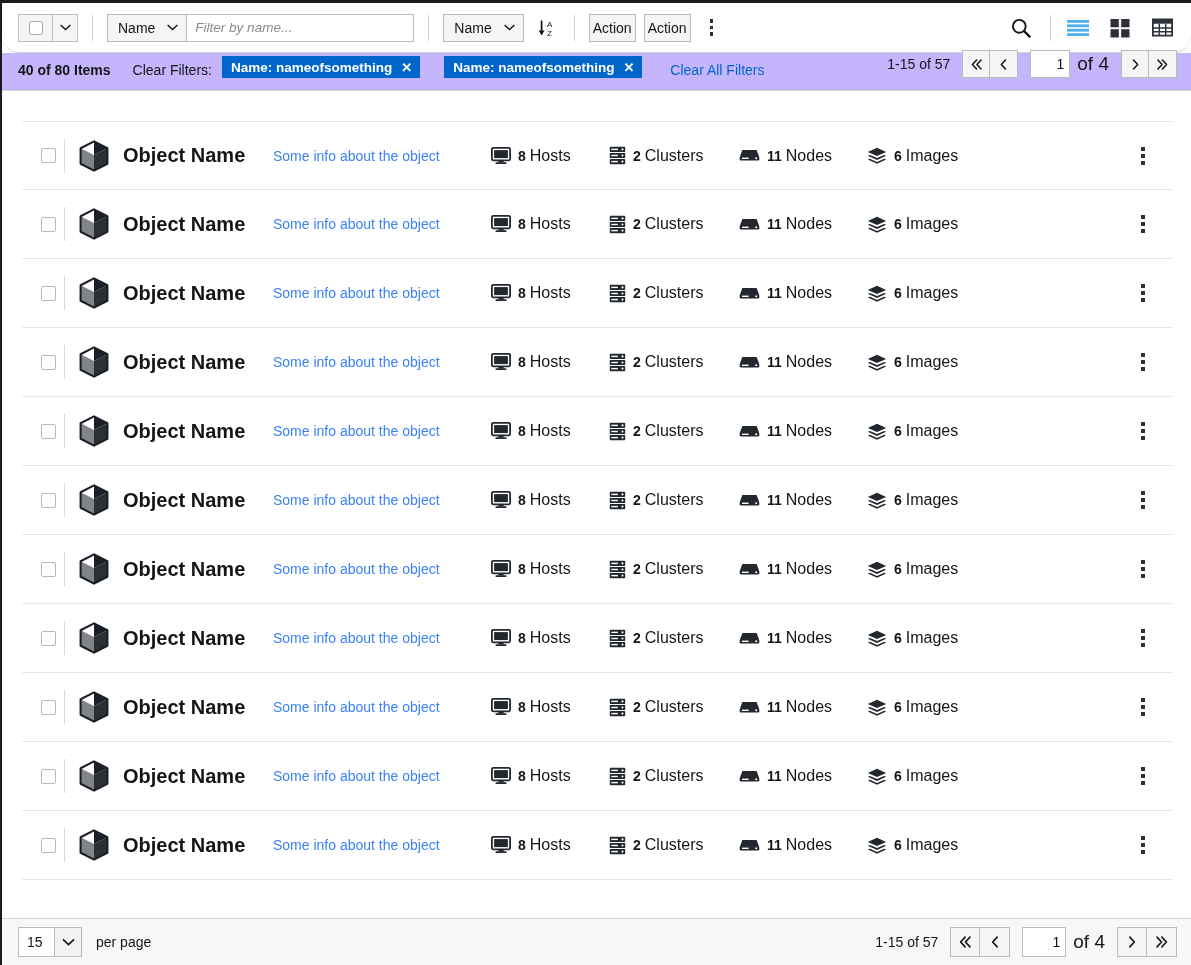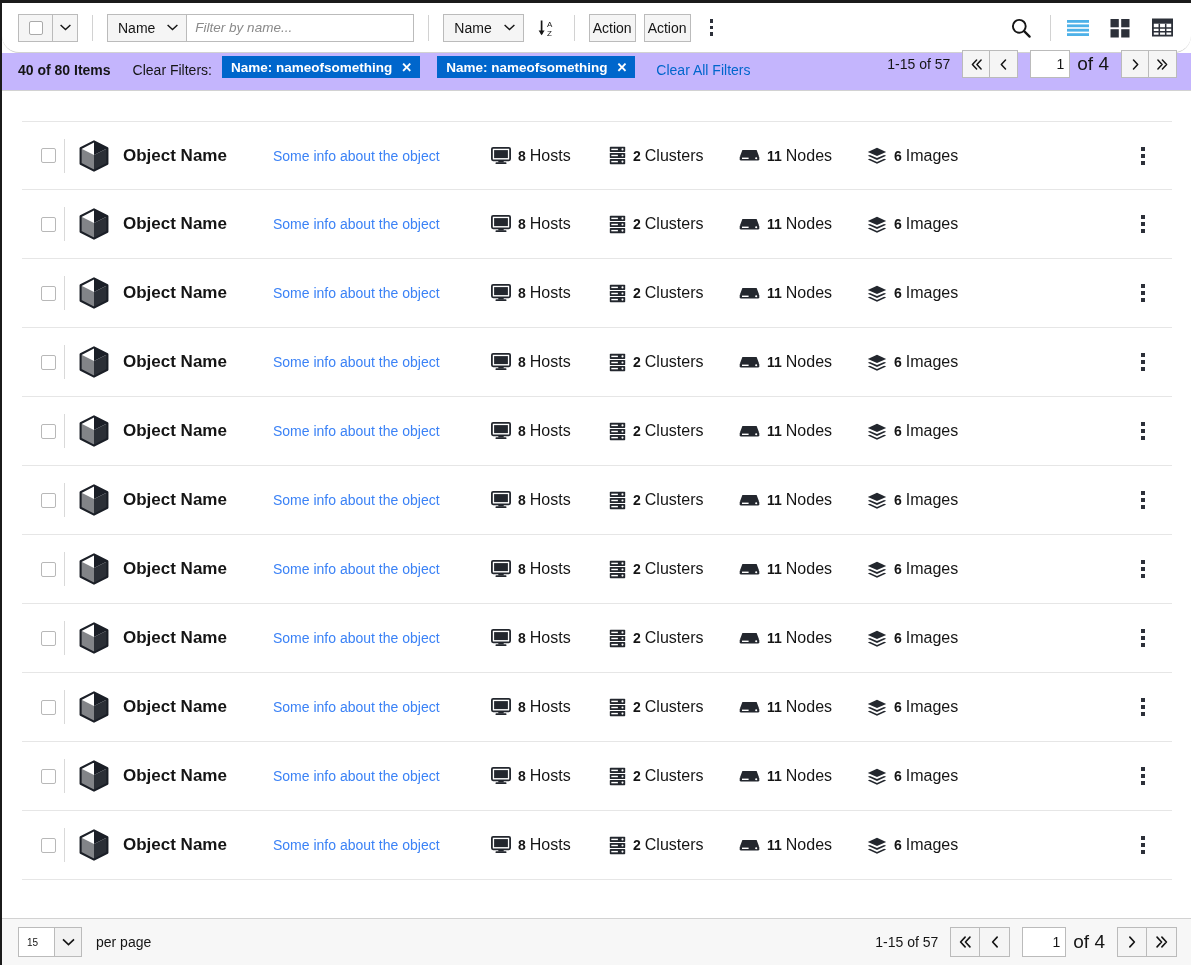--- a/index.html
+++ b/index.html
@@ -145,21 +145,21 @@
   .active-filters-label { color: #151515; margin-left: 22px; margin-right: 10px; font-size: 14px; }
   .chip {
     background: #06c;
     color: #fff;
     font-weight: bold;
     font-size: 13.5px;
     height: 22px;
     display: inline-flex;
     align-items: center;
     padding: 0 8px 0 9px;
-    margin-right: 17px;
+    margin-right: 24px;
     cursor: pointer;
   }
   .chip .chip-x {
     margin-left: 9px;
     font-size: 13px;
     font-weight: bold;
     line-height: 1;
     cursor: pointer;
   }
   .clear-all {
@@ -227,21 +227,21 @@
     width: 1px; height: 34px; background: #d9d9d9;
     flex: none;
   }
   .row-icon {
     width: 58px;
     display: flex; align-items: center; justify-content: center;
     flex: none;
   }
   .row-name {
     font-weight: bold;
-    font-size: 17px;
+    font-size: 20px;
     color: #151515;
     width: 150px;
     flex: none;
   }
   .row-desc {
     font-size: 14px;
     color: #3b82f6;
     width: 218px;
     flex: none;
   }
@@ -284,21 +284,21 @@
     border-top: 1px solid #d2d2d2;
     background: #f7f7f7;
   }
   .perpage-grp { display: inline-flex; height: 30px; }
   .perpage-val {
     width: 36px; height: 30px;
     border: 1px solid #bbb; border-right: none;
     background: #fff;
     display: flex; align-items: center;
     padding-left: 8px;
-    font-size: 10px; color: #151515;
+    font-size: 14px; color: #151515;
   }
   .perpage-caret {
     width: 28px; height: 30px;
     border: 1px solid #bbb;
     background: #f2f2f2;
     display: flex; align-items: center; justify-content: center;
   }
   .perpage-lbl { font-size: 14px; color: #151515; margin-left: 14px; }
   .bottombar .pg-btn { width: 30px; height: 30px; }
   .bottombar .pg-input { height: 30px; width: 44px; }

